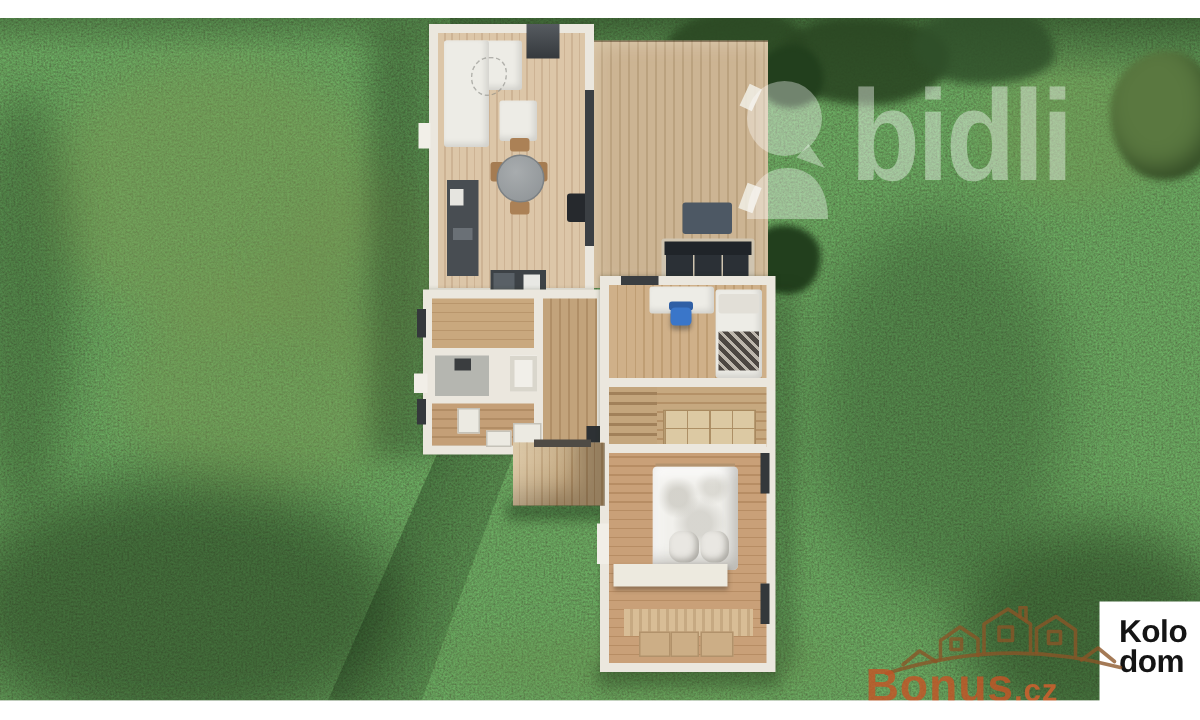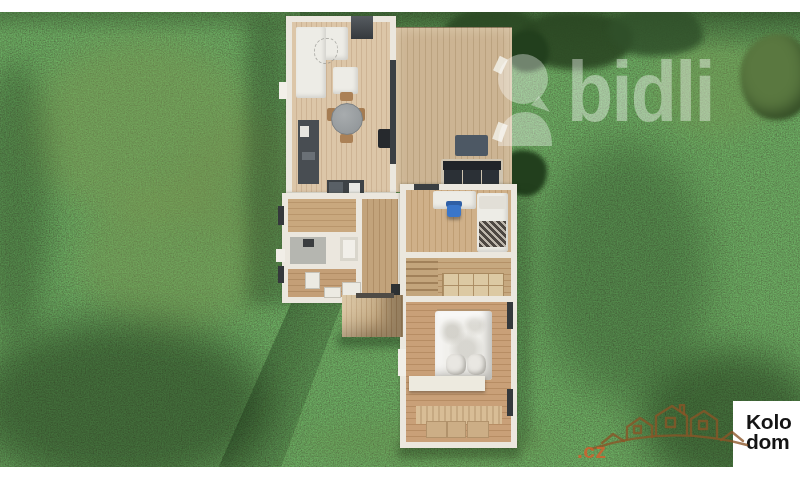--- a/index.html
+++ b/index.html
@@ -179,18 +179,19 @@
       <path d="M133 36 L144 28 L155 37"></path>
     </g>
   </svg>
 
   <div id="kolodom">
     <div>Kolo</div>
     <div>dom</div>
   </div>
 
   <div id="realbonus">
+    <span class="t2">Bonus</span>
     <span class="t3">.cz</span>
   </div>
 
   <div class="strip" style="top:0;height:12px;"></div>
   <div class="strip" style="top:467px;height:13px;"></div>
 </div>
 
 </body></html>

